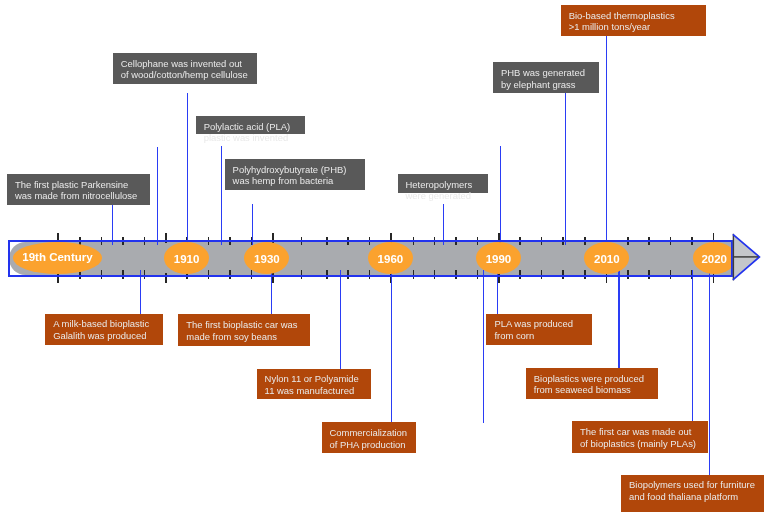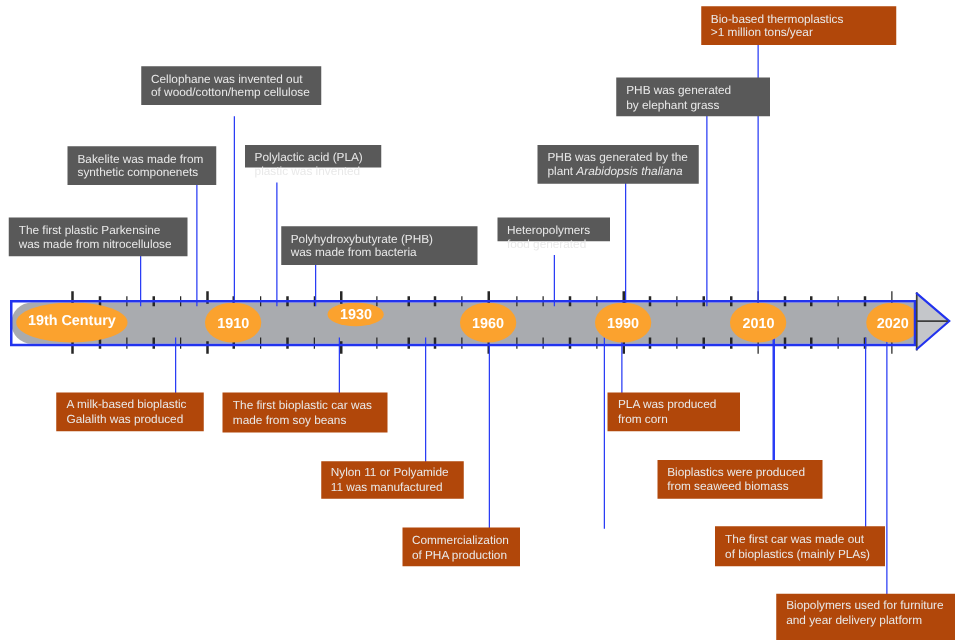--- a/index.html
+++ b/index.html
@@ -128,21 +128,21 @@
   <div class="conn conn-down" style="left:691.60px;top:270.20px;height:152.20px"></div>
   <div class="conn conn-down" style="left:709.10px;top:270.20px;height:205.60px"></div>
 
   <div id="ell-clip">
   <div class="ell wide" style="left:3.20px;top:0.30px;width:89.80px;height:31.80px">
         <span style="top:-1.30px">19th Century</span>
       </div>
   <div class="ell" style="left:154.90px;top:0.30px;width:44.60px;height:31.80px">
         <span style="top:0.70px">1910</span>
       </div>
-  <div class="ell" style="left:253px;top:0.30px;width:45.00px;height:19px">
+  <div class="ell" style="left:235px;top:0.30px;width:45.00px;height:32px">
         <span style="top:0.70px">1930</span>
       </div>
   <div class="ell" style="left:358.50px;top:0.30px;width:45.00px;height:31.80px">
         <span style="top:0.70px">1960</span>
       </div>
   <div class="ell" style="left:466.60px;top:0.30px;width:45.00px;height:31.80px">
         <span style="top:0.70px">1990</span>
       </div>
   <div class="ell" style="left:574.90px;top:0.30px;width:45.20px;height:31.80px">
         <span style="top:0.70px">2010</span>
@@ -157,49 +157,41 @@
     <path d="M 6.9 5.3 L 33.4 27.9 L 6.9 50.8 Z" fill="#c4c6ca" stroke="none"></path>
     <path d="M 7.4 4.8 L 7.4 51.4" stroke="#3d3d3d" stroke-width="1.4"></path>
     <path d="M 6.9 5.3 L 33.4 27.9 L 6.9 50.8" fill="none" stroke="#2233ee" stroke-width="1.7" stroke-linejoin="miter"></path>
     <path d="M 7.6 27.9 L 32.2 27.9" stroke="#3d3d3d" stroke-width="1.5"></path>
   </svg>
 
   <div class="callout gray" style="left:7.00px;top:174.20px;width:142.50px;height:31.00px">
       <span class="ln">The first plastic Parkensine</span>
       <span class="ln">was made from nitrocellulose</span>
     </div>
-  <div class="callout gray" style="left:54.00px;top:117.20px;width:119.20px;height:31.00px">
-      <span class="ln">Bakelite was made from</span>
-      <span class="ln">synthetic componenets</span>
-    </div>
   <div class="callout gray" style="left:112.80px;top:53px;width:144.50px;height:31.00px">
       <span class="ln">Cellophane was invented out</span>
       <span class="ln">of wood/cotton/hemp cellulose</span>
     </div>
   <div class="callout gray" style="left:195.70px;top:116.20px;width:109.20px;height:18px">
       <span class="ln">Polylactic acid (PLA)</span>
       <span class="ln">plastic was invented</span>
     </div>
-  <div class="callout gray" style="left:224.60px;top:181px;width:157px;height:31.00px">
+  <div class="callout gray" style="left:224.60px;top:159px;width:140px;height:31.00px">
       <span class="ln">Polyhydroxybutyrate (PHB)</span>
-      <span class="ln">was made from bacteria</span>
+      <span class="ln">was hemp from bacteria</span>
     </div>
   <div class="callout gray" style="left:397.50px;top:174.20px;width:90.00px;height:19px">
       <span class="ln">Heteropolymers</span>
-      <span class="ln">food generated</span>
-    </div>
-  <div class="callout gray" style="left:430.00px;top:116.00px;width:129.00px;height:31.00px">
-      <span class="ln">PHB was generated by the</span>
-      <span class="ln"><span>plant </span><i>Arabidopsis thaliana</i></span>
-    </div>
-  <div class="callout gray" style="left:493.00px;top:62.40px;width:123px;height:31.00px">
+      <span class="ln">were generated</span>
+    </div>
+  <div class="callout gray" style="left:493.00px;top:62.40px;width:106.00px;height:31.00px">
       <span class="ln">PHB was generated</span>
       <span class="ln">by elephant grass</span>
     </div>
-  <div class="callout orange" style="left:560.70px;top:5.00px;width:156px;height:31.00px">
+  <div class="callout orange" style="left:560.70px;top:5.00px;width:145px;height:31.00px">
       <span class="ln">Bio-based thermoplastics</span>
       <span class="ln">&gt;1 million tons/year</span>
     </div>
   <div class="callout orange" style="left:45.20px;top:313.80px;width:117.40px;height:31.70px">
       <span class="ln">A milk-based bioplastic</span>
       <span class="ln">Galalith was produced</span>
     </div>
   <div class="callout orange" style="left:178.30px;top:314.40px;width:131.50px;height:31.70px">
       <span class="ln">The first bioplastic car was</span>
       <span class="ln">made from soy beans</span>
@@ -219,15 +211,15 @@
   <div class="callout orange" style="left:572.10px;top:421.40px;width:135.60px;height:31.80px">
       <span class="ln">The first car was made out</span>
       <span class="ln">of bioplastics (mainly PLAs)</span>
     </div>
   <div class="callout orange" style="left:525.80px;top:368.30px;width:132.60px;height:31.20px">
       <span class="ln">Bioplastics were produced</span>
       <span class="ln">from seaweed biomass</span>
     </div>
   <div class="callout orange" style="left:621px;top:474.80px;width:143.10px;height:46px">
       <span class="ln">Biopolymers used for furniture</span>
-      <span class="ln">and year delivery platform</span>
+      <span class="ln">and food thaliana platform</span>
     </div>
 </div>
 
 </body></html>

